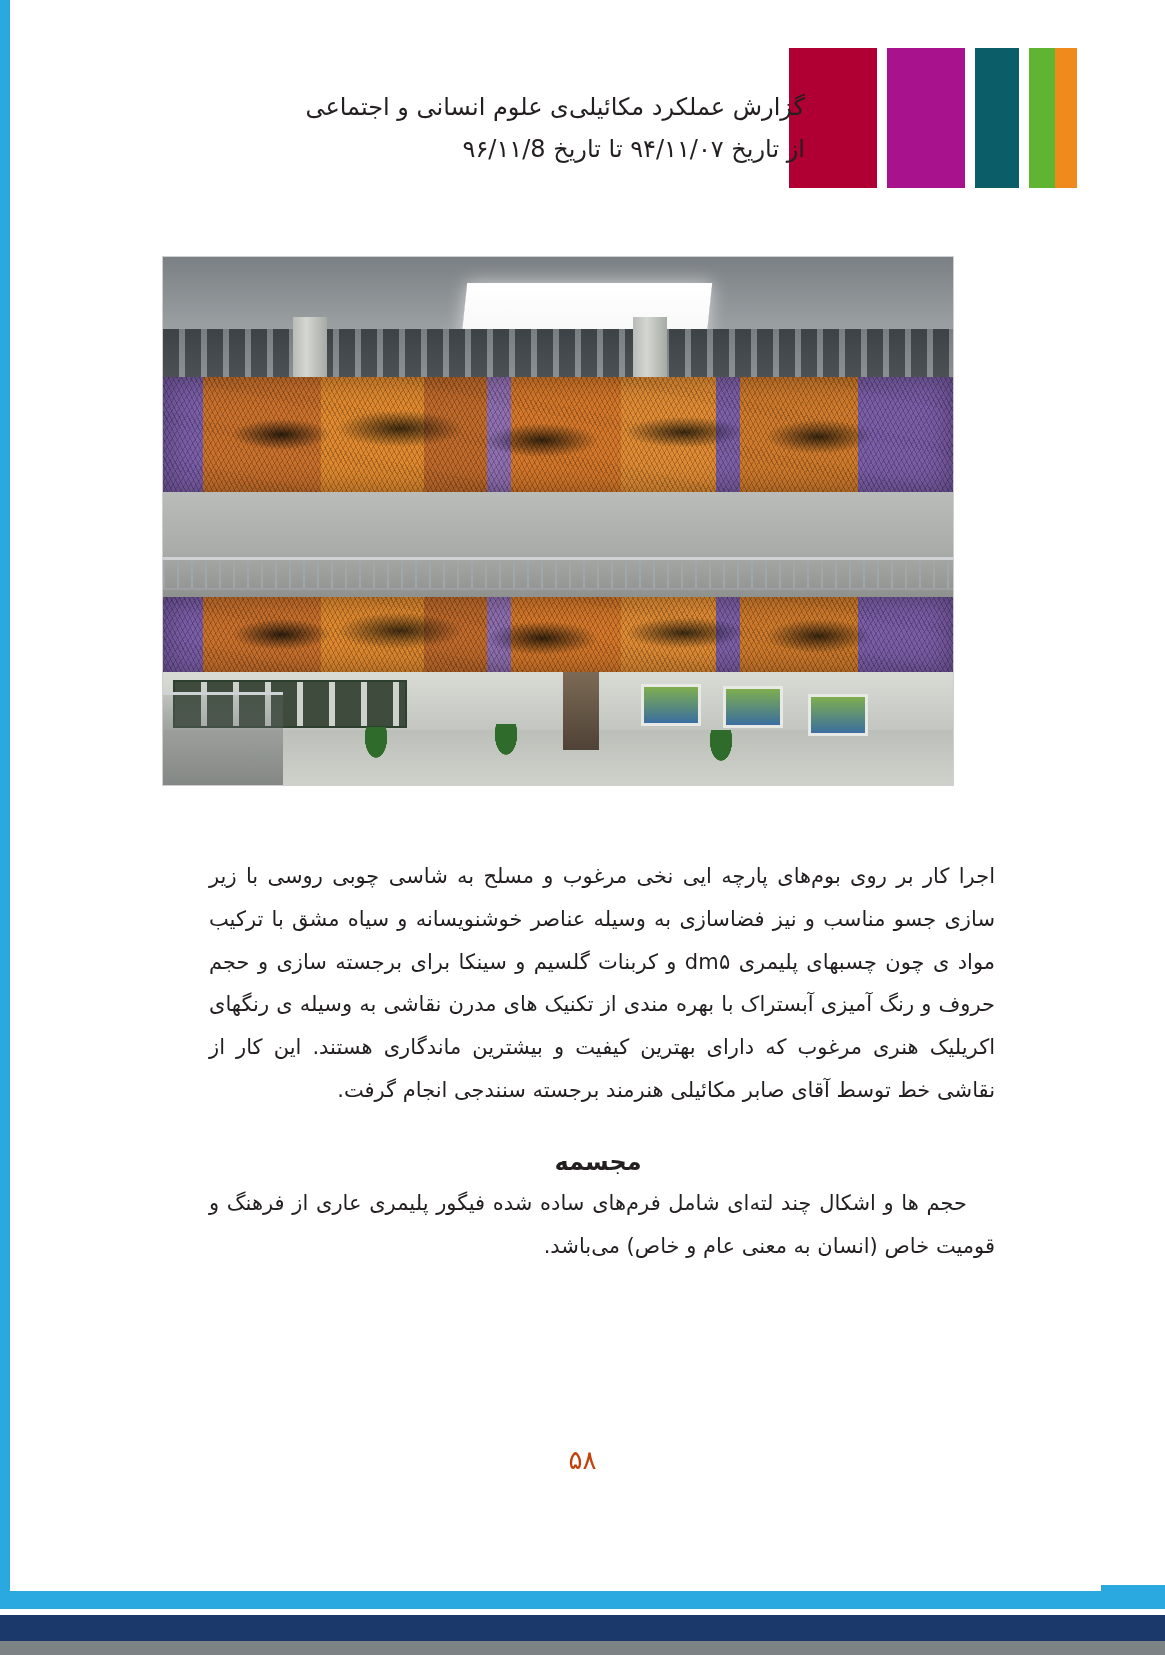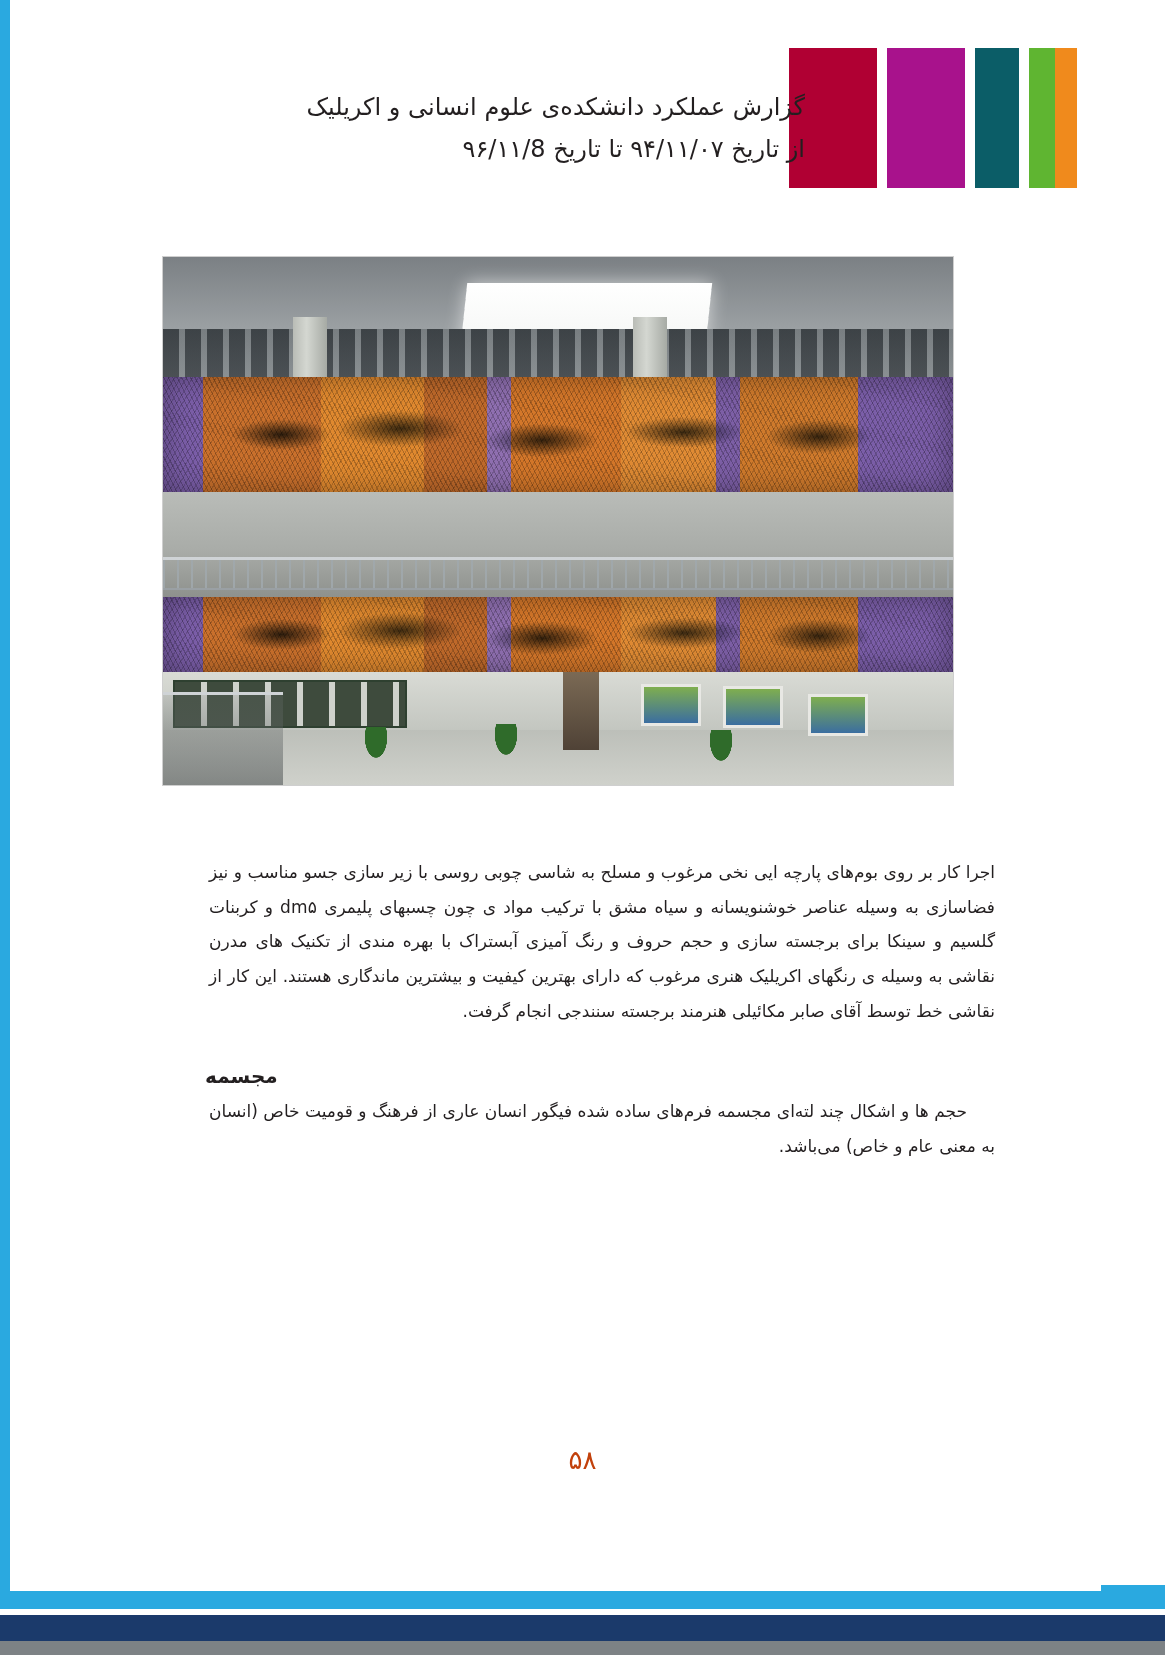--- a/index.html
+++ b/index.html
@@ -217,33 +217,33 @@
   .content {
     position: absolute;
     top: 855px;
     right: 170px;
     width: 790px;
     direction: rtl;
     text-align: justify;
     color: #231f20;
   }
   .para {
-    font-size: 17px;
+    font-size: 21px;
     line-height: 2.04;
     text-align: justify;
     text-align-last: right;
     margin: 0 0 6px 4px;
     letter-spacing: .2px;
   }
   .para.indent { text-indent: 28px; }
   .subhead {
-    font-size: 20px;
+    font-size: 24px;
     font-weight: bold;
     margin: 36px 4px 6px 0;
-    text-align: left;
+    text-align: center;
   }
 
   
   .page-number {
     position: absolute;
     top: 1445px;
     left: 0;
     right: 0;
     text-align: center;
     font-size: 26px;
@@ -273,21 +273,21 @@
     <div class="hbar b1"></div>
     <div class="hbar b2"></div>
     <div class="hbar b3"></div>
     <div class="hbar b4"></div>
     <div class="hbar b5"></div>
     <div class="hbar b6"></div>
     <div class="hbar b7"></div>
     <div class="hbar b8"></div>
   </div>
   <div class="header-text">
-    <div class="line">گزارش عملکرد دانشکده‌ی علوم انسانی و اکریلیک</div>
+    <div class="line">گزارش عملکرد مکائیلی‌ی علوم انسانی و اجتماعی</div>
     <div class="line">از تاریخ ۹۴/۱۱/۰۷ تا تاریخ ۹۶/۱۱/8</div>
   </div>
 </div>
 
 <div class="photo-wrap">
   <div class="photo">
     <div class="ceiling"></div>
     <div class="skylight"></div>
     <div class="win-row-top"></div>
     <div class="column col1"></div>
@@ -309,21 +309,21 @@
       <div class="plant pl2"></div>
       <div class="plant pl3"></div>
     </div>
     <div class="photo-foreground"></div>
   </div>
 </div>
 
 <div class="content">
   <p class="para">اجرا کار بر روی بوم‌های پارچه ایی نخی مرغوب و مسلح به شاسی چوبی روسی با زیر سازی جسو مناسب و نیز فضاسازی به وسیله عناصر خوشنویسانه و سیاه مشق با ترکیب مواد ی چون چسبهای پلیمری dm۵ و کربنات گلسیم و سینکا برای برجسته سازی و حجم حروف و رنگ آمیزی آبستراک با بهره مندی از تکنیک های مدرن نقاشی به وسیله ی رنگهای اکریلیک هنری مرغوب که دارای بهترین کیفیت و بیشترین ماندگاری هستند. این کار از نقاشی خط توسط آقای صابر مکائیلی هنرمند برجسته سنندجی انجام گرفت.</p>
   <h3 class="subhead">مجسمه</h3>
-  <p class="para indent">حجم ها و اشکال چند لته‌ای مجسمه فرم‌های ساده شده فیگور انسان عاری از فرهنگ و قومیت خاص (انسان به معنی عام و خاص) می‌باشد.</p>
+  <p class="para indent">حجم ها و اشکال چند لته‌ای شامل فرم‌های ساده شده فیگور پلیمری عاری از فرهنگ و قومیت خاص (انسان به معنی عام و خاص) می‌باشد.</p>
 </div>
 
 <div class="page-number">۵۸</div>
 
 <div class="footer-bars">
   <div class="fbar fb-cyan"></div>
   <div class="fbar fb-white"></div>
   <div class="fbar fb-navy"></div>
   <div class="fb-cyan-l"></div>
   <div class="fbar fb-grey"></div>

